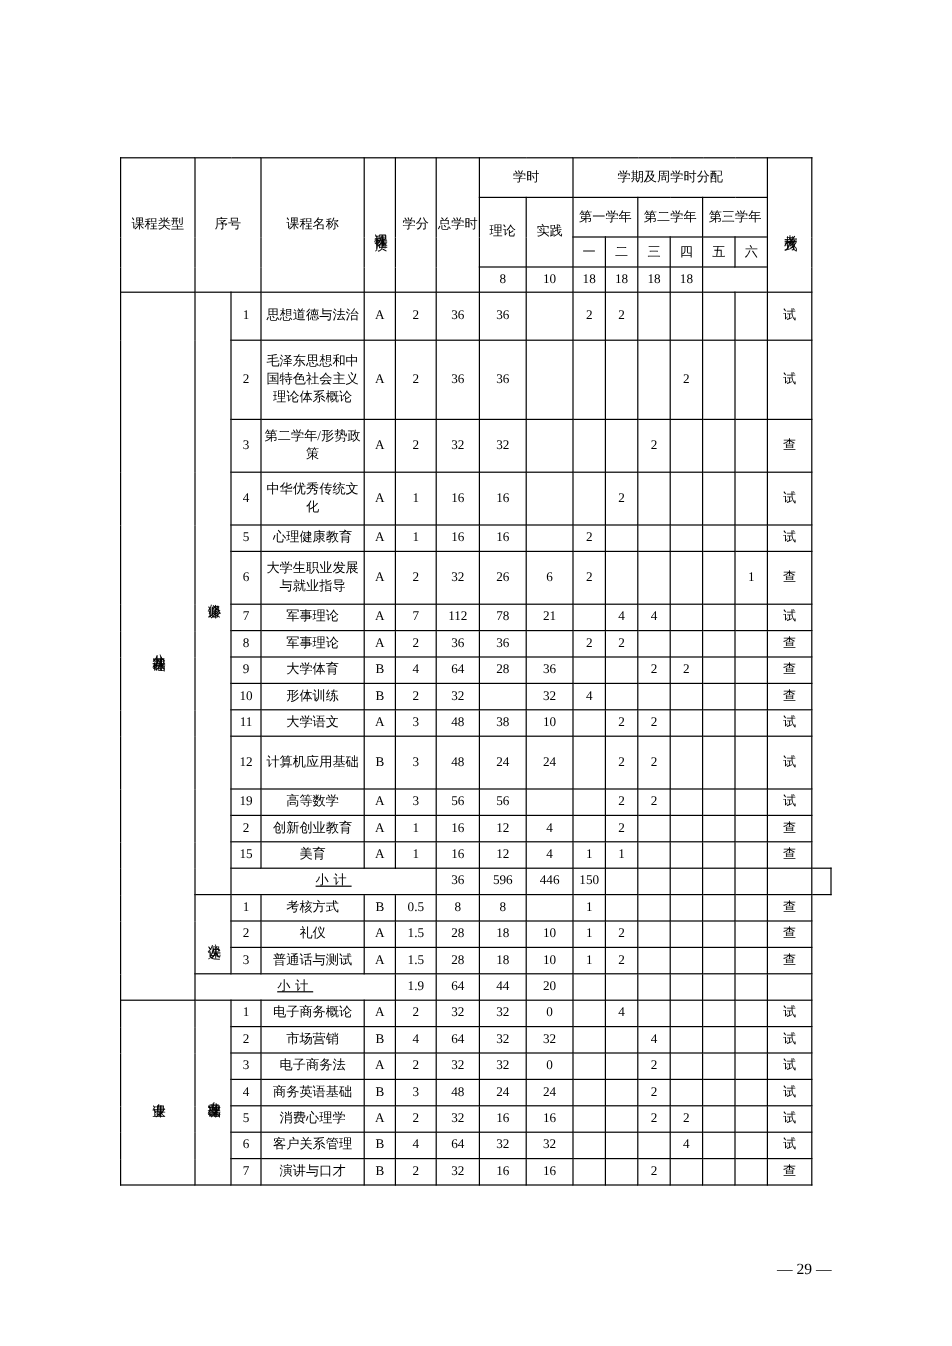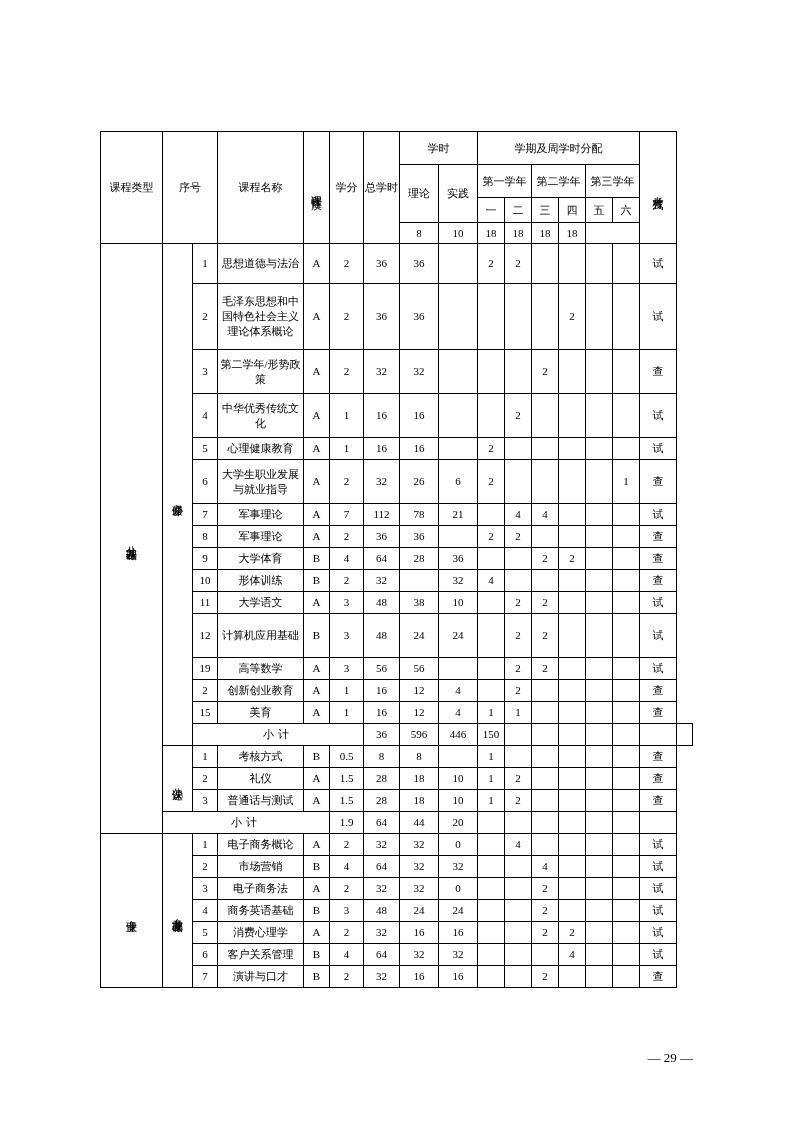--- a/index.html
+++ b/index.html
@@ -51,21 +51,21 @@
     line-height: 1.1;
   }
   .cname {
     text-align: left;
     padding-left: 4px;
     font-size: 11px;
   }
   .bold { font-weight: bold; margin-top: 37px; }
   .r-h { height: 22px; }
   .r-h2 { height: 40px; }
-  .subtotal { letter-spacing: 4px; }
+  .subtotal { letter-spacing: 4px; text-decoration: underline; }
   .pagenum-wrap {
     position: absolute;
     right: 100px;
     top: 1050px;
     font-size: 13px;
   }
   .dash { letter-spacing: 0; }
 </style>
 </head>
 <body>

